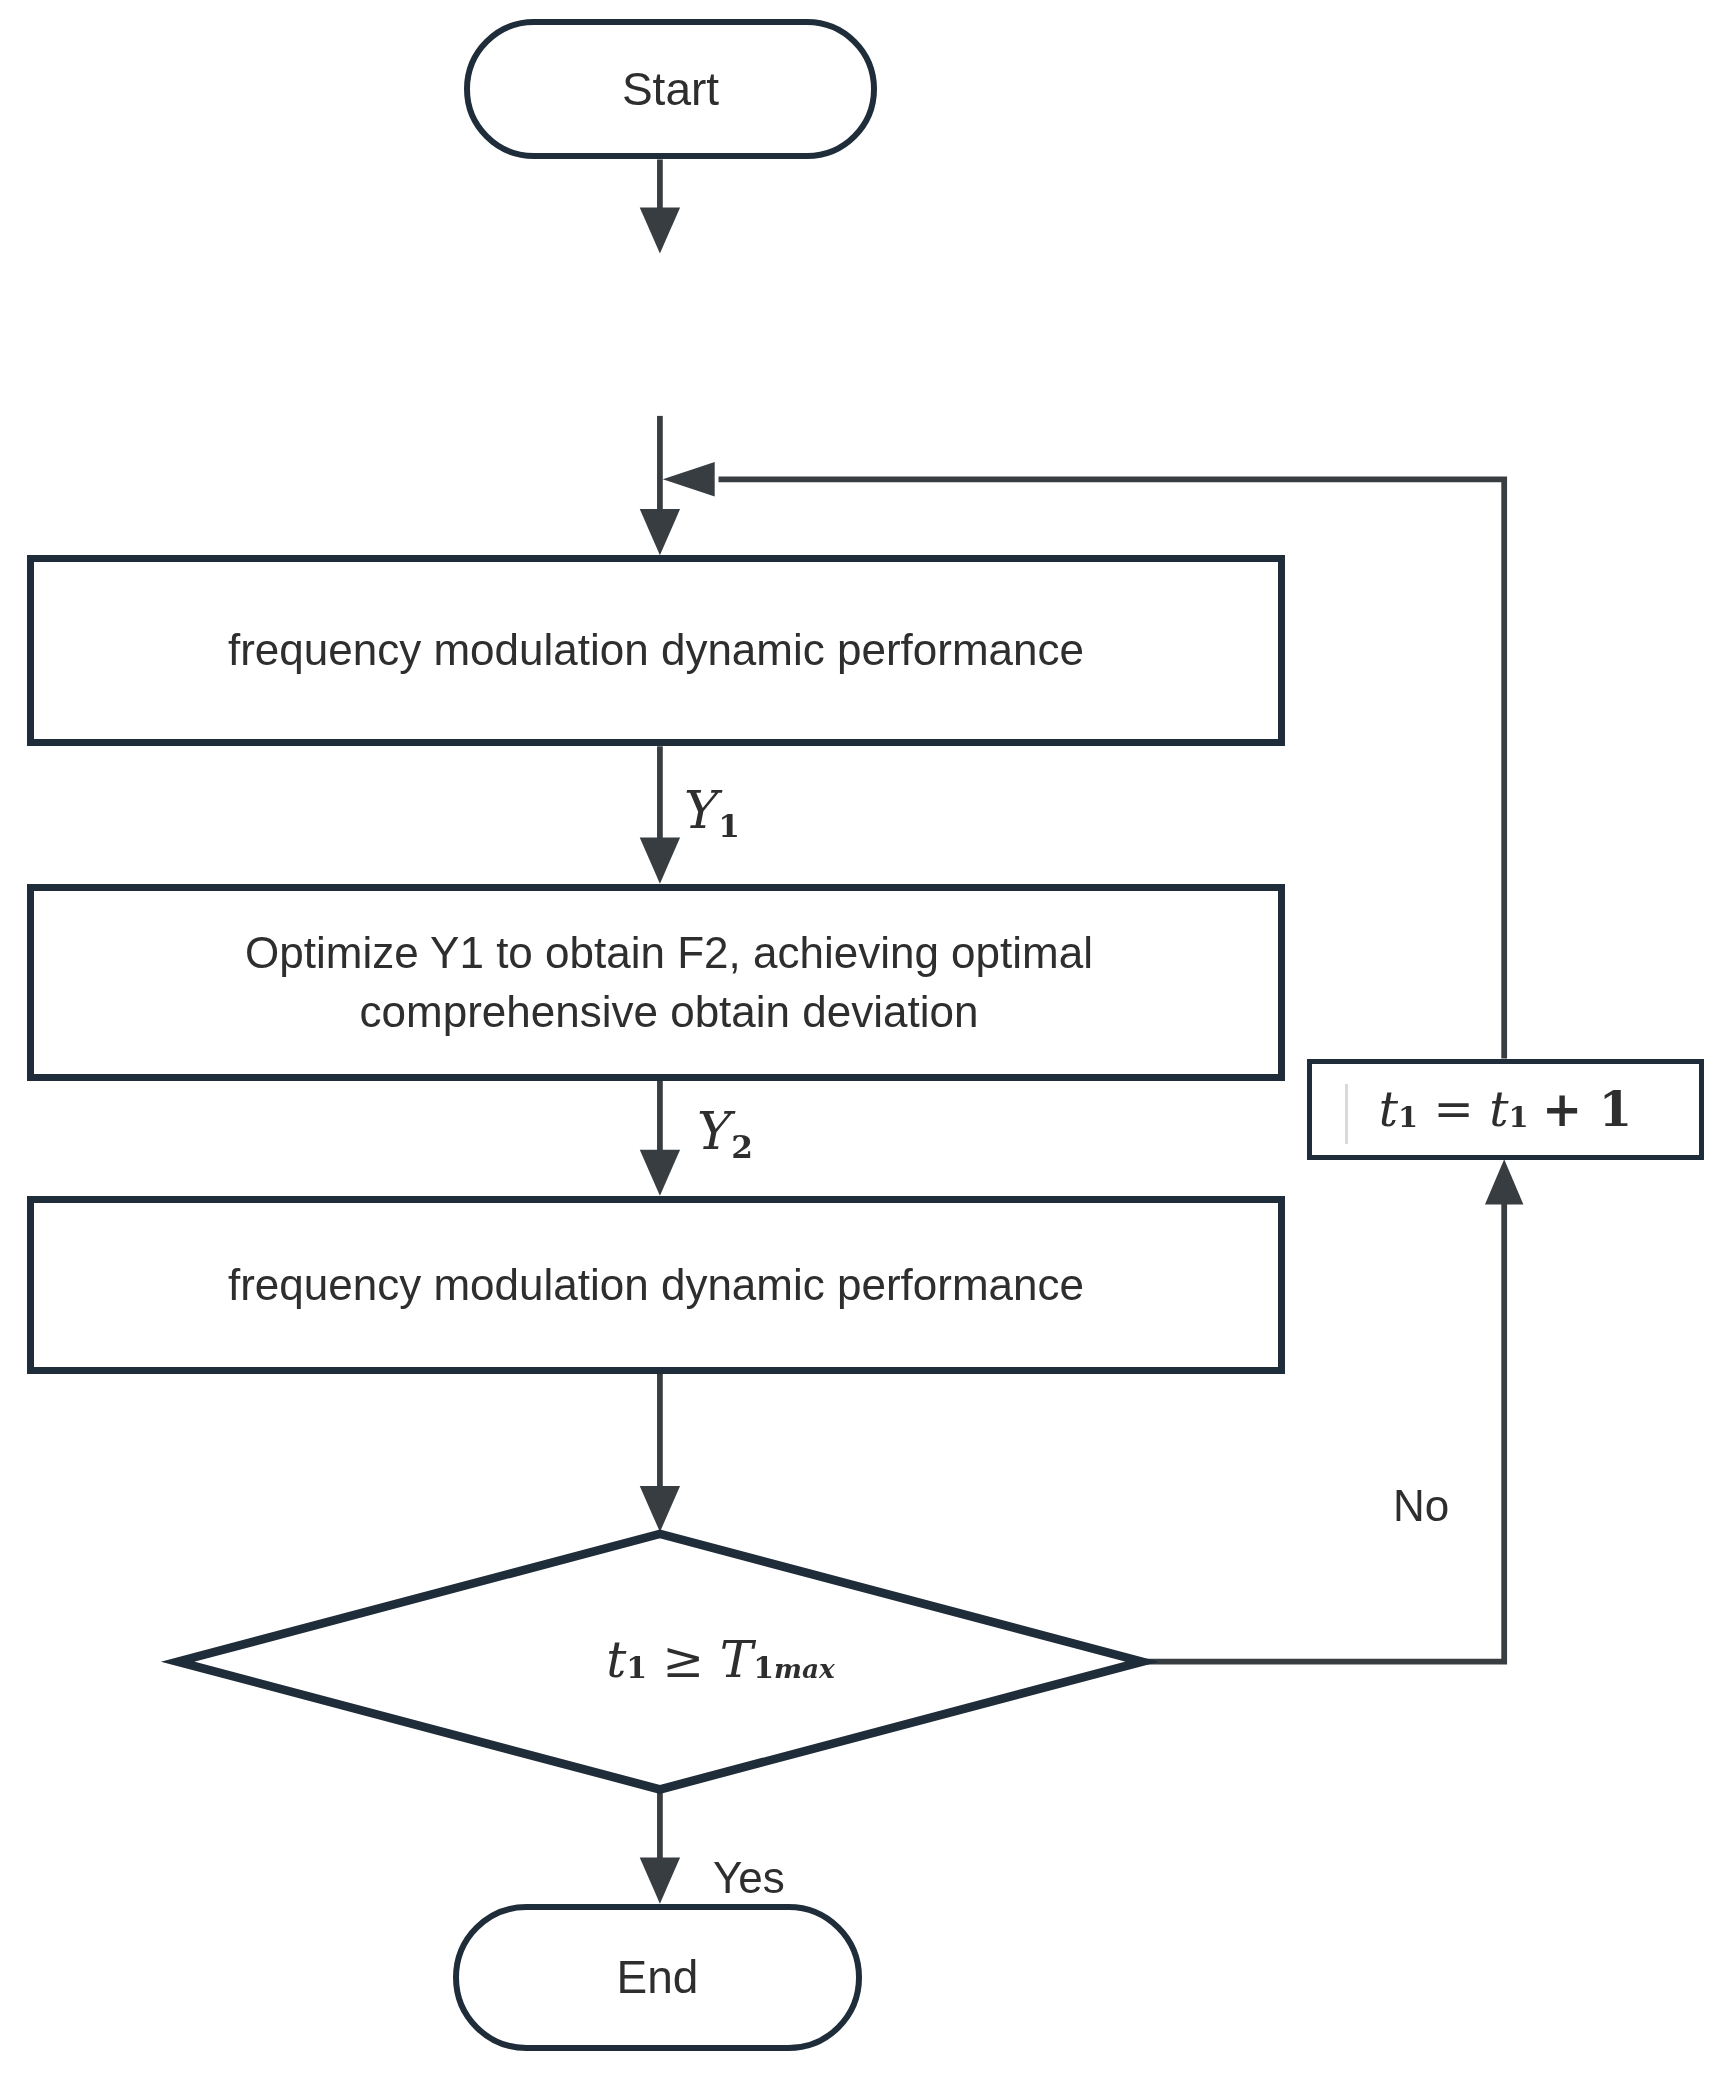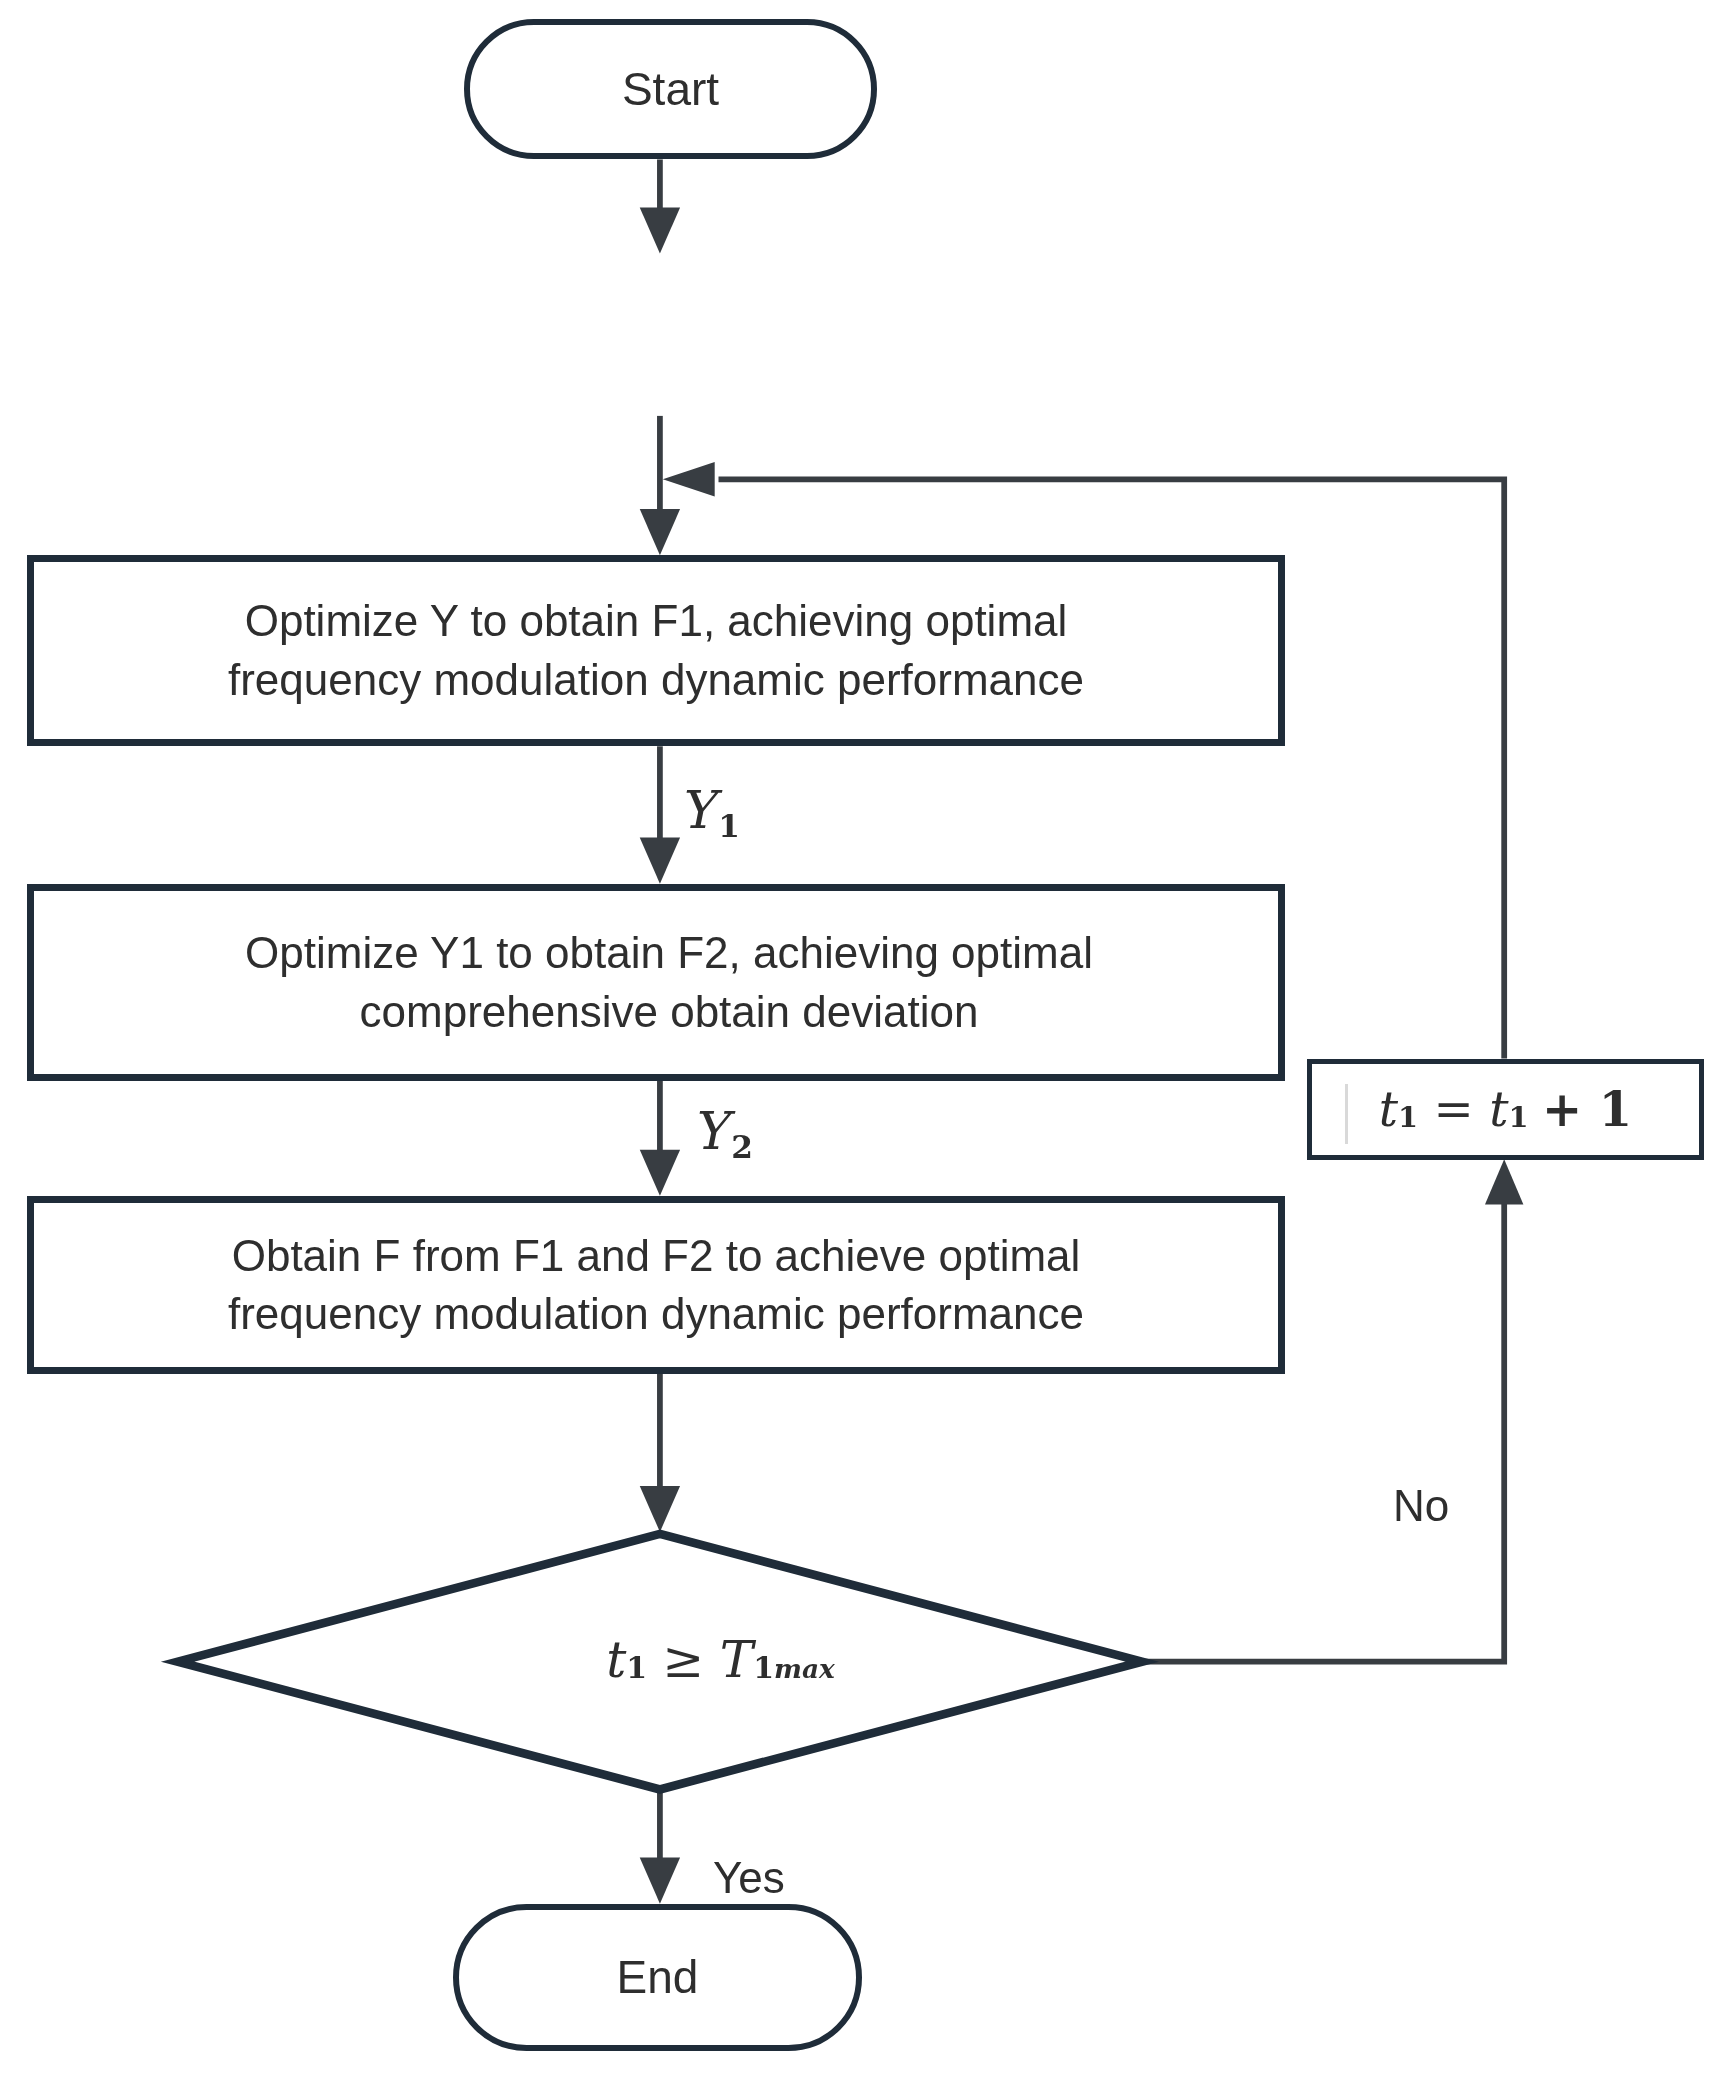--- a/index.html
+++ b/index.html
@@ -89,31 +89,29 @@
     </g>
     <polygon points="687,1597 1189,1730 687,1863 185,1730" fill="#ffffff" stroke="#1f2c39" stroke-width="9" stroke-linejoin="miter"></polygon>
   </svg>
 
   <div class="node terminator start">
     <span>Start</span>
   </div>
 
 
   <div class="node opt1">
-    <div>Optimize Y to obtain F1, achieving optimal</div>
     <div>frequency modulation dynamic performance</div>
   </div>
 
   <div class="node opt2">
     <div>Optimize Y1 to obtain F2, achieving optimal</div>
     <div>comprehensive obtain deviation</div>
   </div>
 
   <div class="node combine">
-    <div>Obtain F from F1 and F2 to achieve optimal</div>
     <div>frequency modulation dynamic performance</div>
   </div>
 
   <div class="decision-label math">
     <span>t</span>
       <span class="sub">1</span>
     <span class="op">≥</span>
     <span>T</span>
       <span class="sub"><span>1</span><span class="mital">max</span></span>
   </div>

